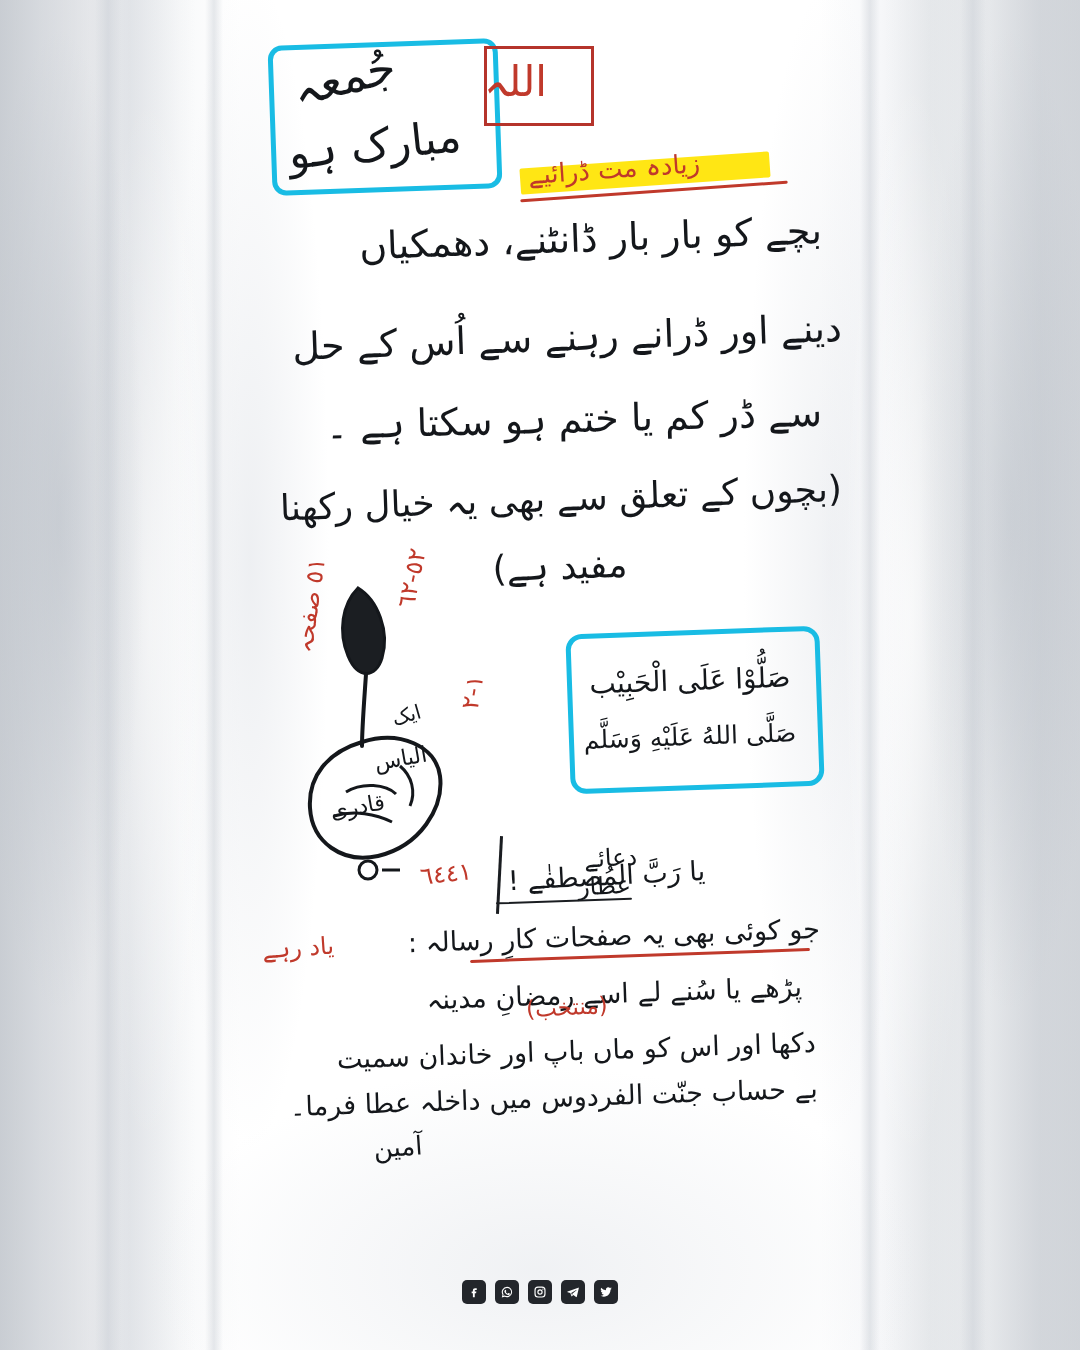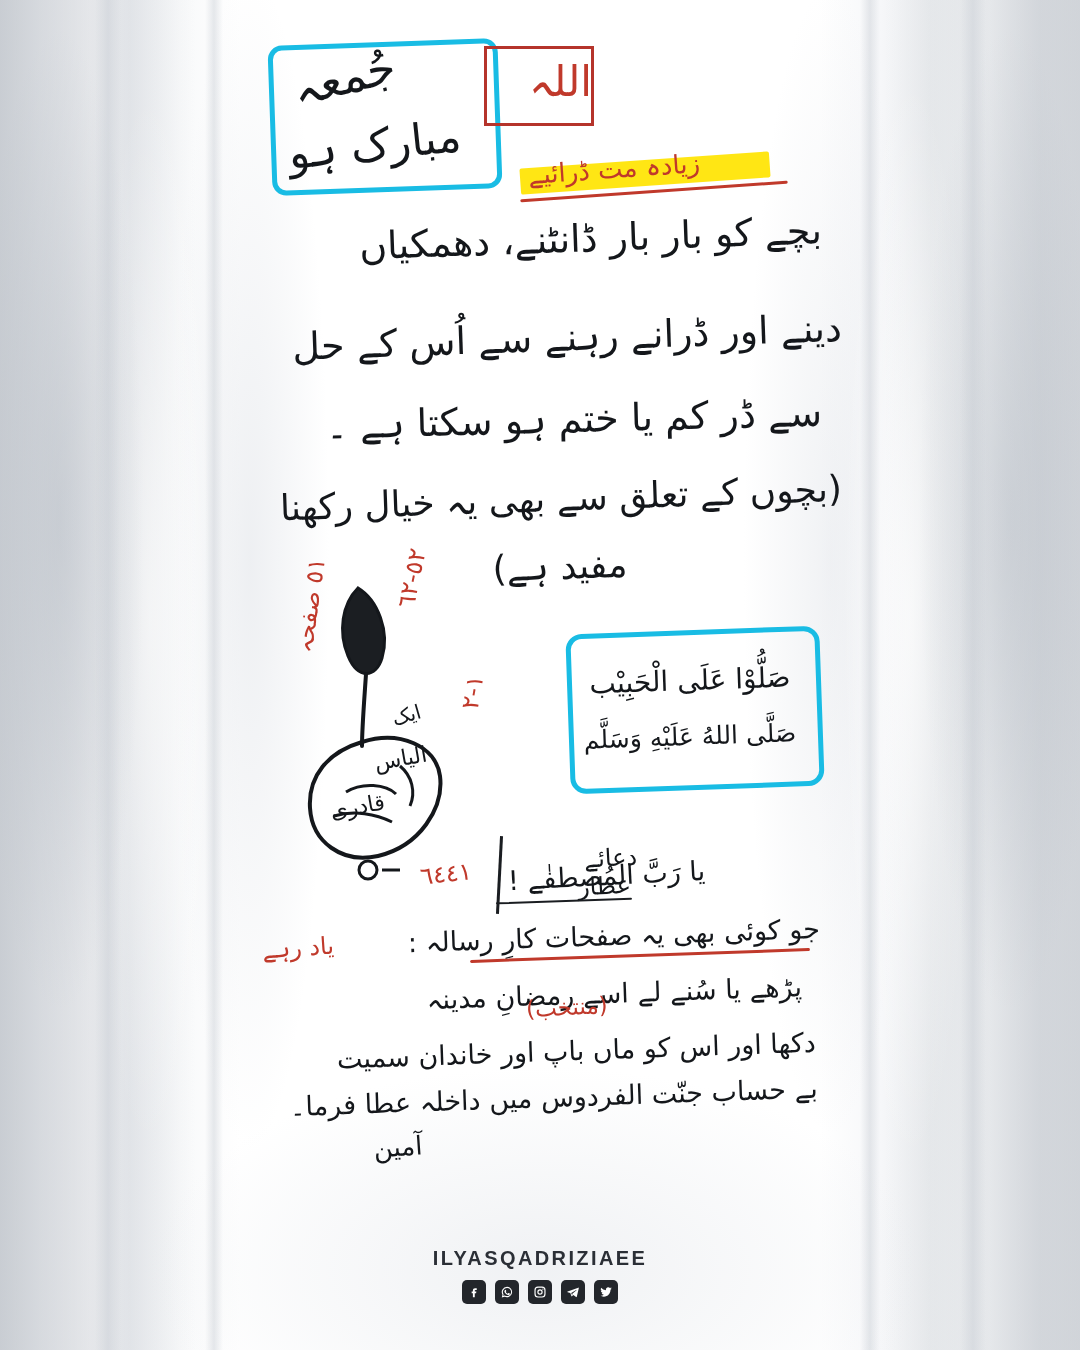--- a/index.html
+++ b/index.html
@@ -145,21 +145,21 @@
   <div class="bg-seam" style="left:95px;top:0;width:26px;height:1350px;"></div>
   <div class="bg-seam" style="left:205px;top:0;width:18px;height:1350px;"></div>
   <div class="bg-seam" style="left:860px;top:0;width:20px;height:1350px;"></div>
   <div class="bg-seam" style="left:960px;top:0;width:26px;height:1350px;"></div>
 
   <div class="cyan-box" style="left:270px;top:42px;width:220px;height:140px;transform:rotate(-2deg);border-radius:14px;"></div>
   <div class="hw ink-black skew2" style="left:292px;top:44px;font-size:46px;transform:rotate(-14deg);">جُمعہ</div>
   <div class="hw ink-black skew2" style="left:288px;top:112px;font-size:44px;transform:rotate(-6deg);">مبارک ہو</div>
 
   <div class="red-box" style="left:484px;top:46px;width:104px;height:74px;"></div>
-  <div class="hw ink-red" style="left:529px;top:50px;font-size:42px;">اللہ</div>
+  <div class="hw ink-red" style="left:484px;top:50px;font-size:42px;">اللہ</div>
 
   <div class="highlight" style="left:520px;top:160px;width:250px;height:26px;transform:rotate(-4deg);"></div>
   <div class="hw ink-red" style="left:528px;top:150px;font-size:26px;transform:rotate(-4deg);">زیادہ مت ڈرائیے</div>
   <div class="rule-red" style="left:520px;top:190px;width:268px;transform:rotate(-4deg);"></div>
 
   <div class="hw ink-black" style="left:262px;top:212px;font-size:38px;width:560px;text-align:right;transform:rotate(-2deg);">بچے کو بار بار ڈانٹنے، دھمکیاں</div>
 
   <div class="hw ink-black" style="left:262px;top:310px;font-size:38px;width:580px;text-align:right;transform:rotate(-2deg);">دینے اور ڈرانے رہنے سے اُس کے حل</div>
 
   <div class="hw ink-black" style="left:262px;top:392px;font-size:38px;width:560px;text-align:right;transform:rotate(-1.5deg);">سے ڈر کم یا ختم ہو سکتا ہے ۔</div>
@@ -209,21 +209,20 @@
   <div class="hw ink-black" style="left:292px;top:976px;font-size:27px;width:510px;text-align:right;transform:rotate(-2deg);">پڑھے یا سُنے لے اسے رمضانِ مدینہ</div>
   <div class="hw ink-red" style="left:526px;top:990px;font-size:23px;transform:rotate(-3deg);">(منتخب)</div>
 
   <div class="hw ink-black" style="left:286px;top:1032px;font-size:27px;width:530px;text-align:right;transform:rotate(-2deg);">دکھا اور اس کو ماں باپ اور خاندان سمیت</div>
 
   <div class="hw ink-black" style="left:278px;top:1078px;font-size:27px;width:540px;text-align:right;transform:rotate(-2deg);">بے حساب جنّت الفردوس میں داخلہ عطا فرما۔</div>
 
   <div class="hw ink-black" style="left:348px;top:1128px;font-size:26px;width:100px;text-align:center;transform:rotate(-4deg);">آمین</div>
 
   <div class="footer">
-    <div class="footer-handle">ILYASQADRIZIAEE</div>
     <div class="social-row">
       <div class="social-ic">
         <svg width="14" height="14" viewBox="0 0 24 24" aria-hidden="true">
           <path fill="#ffffff" d="M14.5 8.5h2.2V5.6h-2.8c-2.4 0-3.8 1.5-3.8 3.9v1.6H8v3h2.1V21h3.2v-6.9h2.3l.4-3h-2.7V9.6c0-.7.3-1.1 1.2-1.1z"></path>
         </svg>
       </div>
       <div class="social-ic">
         <svg width="14" height="14" viewBox="0 0 24 24" aria-hidden="true">
           <path fill="#ffffff" d="M12 3a9 9 0 0 0-7.7 13.6L3 21.5l5-1.3A9 9 0 1 0 12 3zm0 2a7 7 0 1 1-3.6 13l-.4-.2-2.6.7.7-2.6-.2-.4A7 7 0 0 1 12 5zm-3 3.4c-.2 0-.5.1-.7.4-.3.3-.8.8-.8 1.9s.8 2.2.9 2.4c.1.2 1.6 2.6 4 3.5 1.9.7 2.3.6 2.8.5.5-.1 1.5-.6 1.7-1.2.2-.6.2-1.1.1-1.2l-.6-.3-1.5-.7c-.2-.1-.4-.1-.5.1l-.7.9c-.1.2-.3.2-.5.1-.2-.1-1-.4-1.9-1.2-.7-.6-1.2-1.4-1.3-1.6-.1-.2 0-.4.1-.5l.4-.5c.1-.2.2-.3.2-.5l-.1-.5-.6-1.4c-.2-.4-.3-.4-.5-.4z"></path>
         </svg>

